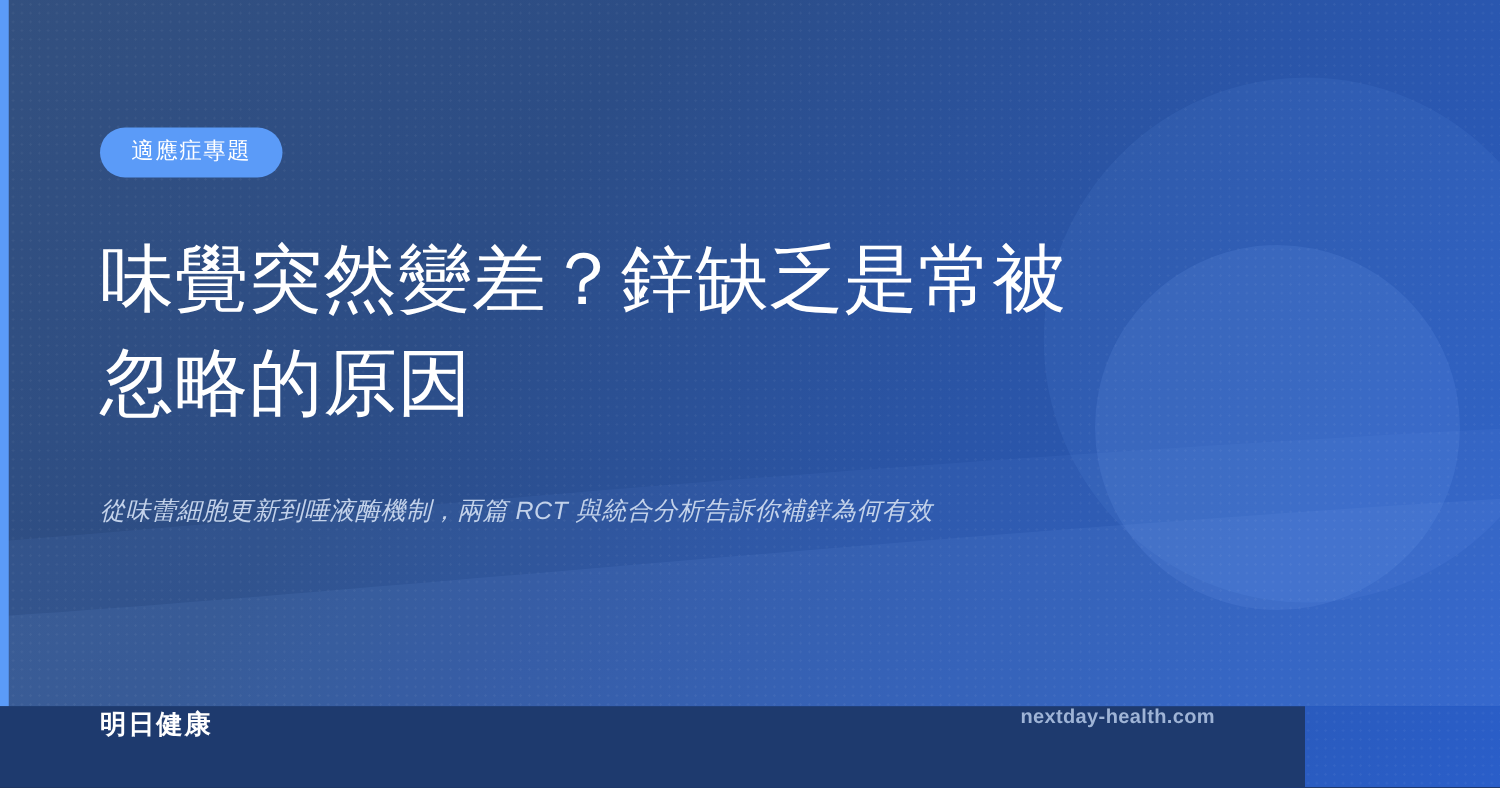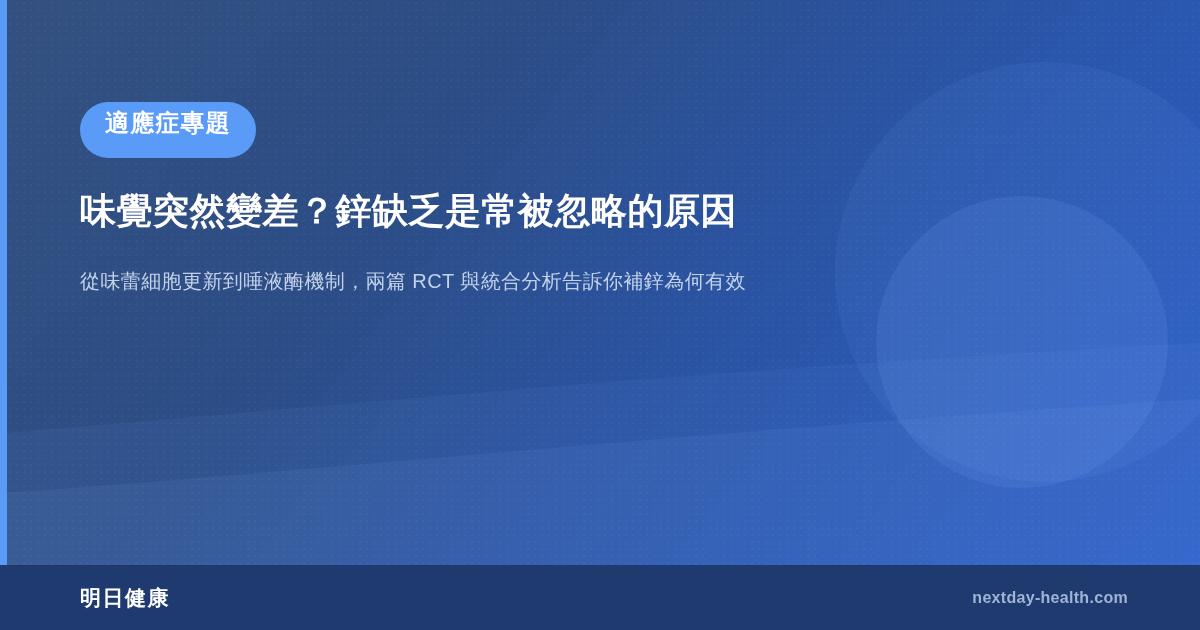--- a/index.html
+++ b/index.html
@@ -76,60 +76,60 @@
     position: absolute;
     left: 80px;
     top: 0;
     width: 830px;
     z-index: 5;
   }
 
   .badge {
     display: inline-block;
     margin-top: 102px;
-    padding: 9px 25px 23px;
+    padding: 9px 25px 13px;
     border-radius: 999px;
     background: #5b9bf8;
     color: #ffffff;
-    font-size: 24px;
-    font-weight: bold;
+    font-size: 18px;
+    font-weight: normal;
     letter-spacing: 1.2px;
     line-height: 1;
   }
 
   .title {
-    margin: 28px 0 0 0;
+    margin: 40px 0 0 0;
     color: #ffffff;
-    font-size: 36px;
-    font-weight: bold;
+    font-size: 59px;
+    font-weight: normal;
     line-height: 1.41;
     letter-spacing: 0.5px;
     max-width: 810px;
   }
 
   .subtitle {
-    margin: 28px 0 0 0;
+    margin: 45px 0 0 0;
     color: #c3d2ea;
     font-size: 20px;
     font-weight: normal;
     line-height: 1.6;
     letter-spacing: 0.4px;
     max-width: 830px;
+    font-style: italic;
   }
 
   
   .footer {
     position: absolute;
     left: 0;
     bottom: 0;
-    width: 1200px;
+    width: 1044px;
     height: 65px;
     background: #1e3a6e;
     display: flex;
-    align-items: center;
     justify-content: space-between;
     box-sizing: border-box;
     padding: 0 72px 0 80px;
     z-index: 6;
   }
   .brand {
     color: #ffffff;
     font-size: 21px;
     font-weight: bold;
     letter-spacing: 1.5px;

